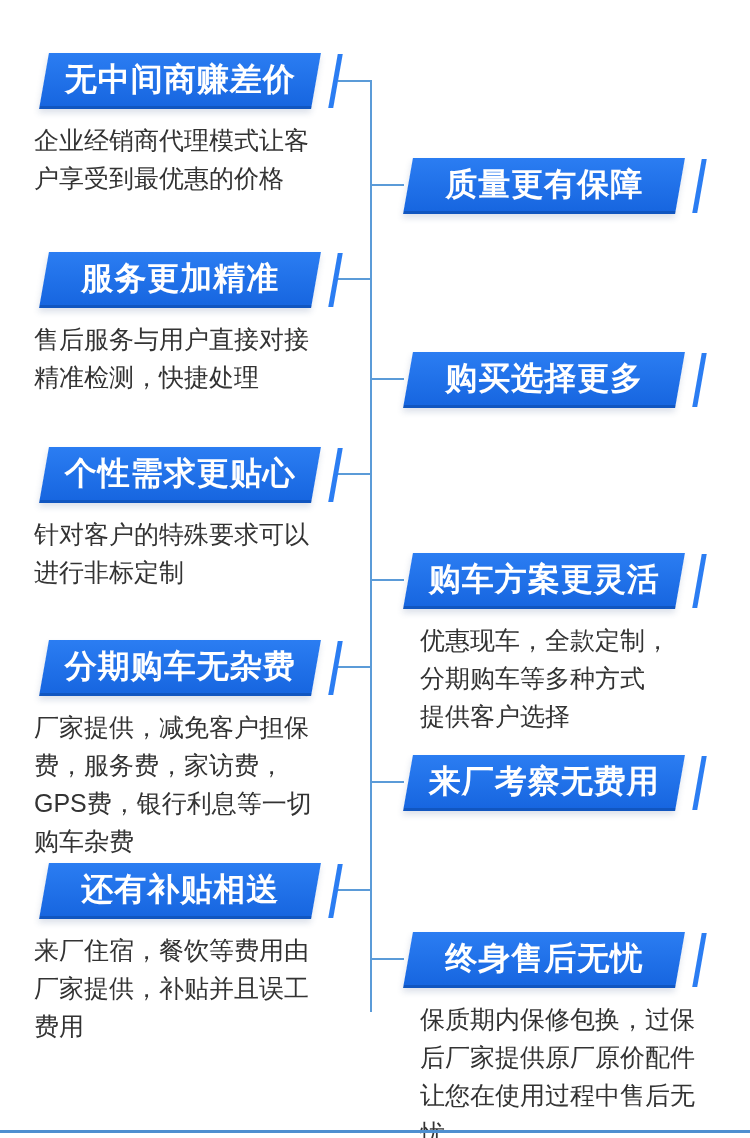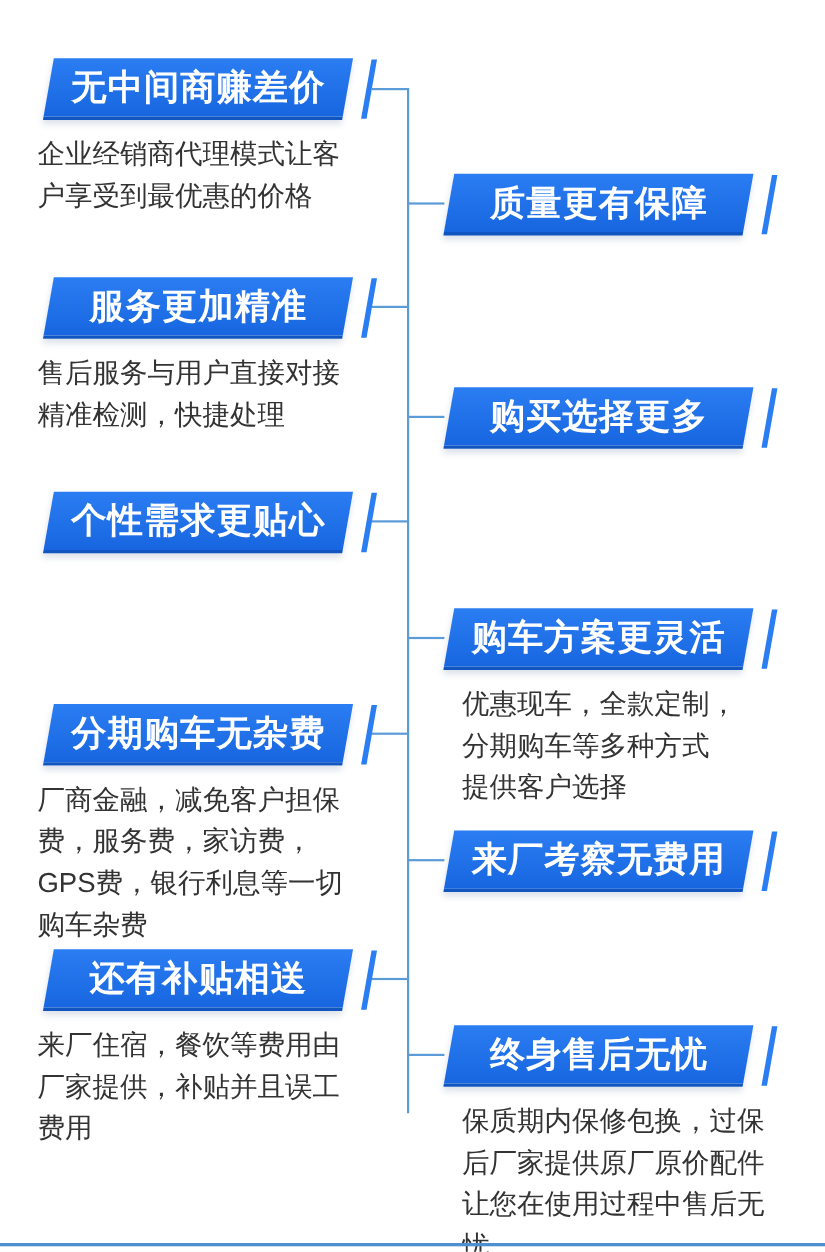--- a/index.html
+++ b/index.html
@@ -152,30 +152,32 @@
 精准检测，快捷处理</p>
   </div>
 
   <div class="item left-col l3">
     <div class="banner">
       <div class="banner-body">
         <span class="banner-title">个性需求更贴心</span>
       </div>
       <div class="banner-stripe"></div>
     </div>
+    <p class="desc">针对客户的特殊要求可以
+进行非标定制</p>
   </div>
 
   <div class="item left-col l4">
     <div class="banner">
       <div class="banner-body">
         <span class="banner-title">分期购车无杂费</span>
       </div>
       <div class="banner-stripe"></div>
     </div>
-    <p class="desc">厂商金融，减免客户担保
+    <p class="desc">厂家提供，减免客户担保
 费，服务费，家访费，
 GPS费，银行利息等一切
 购车杂费</p>
   </div>
 
   <div class="item left-col l5">
     <div class="banner">
       <div class="banner-body">
         <span class="banner-title">还有补贴相送</span>
       </div>

